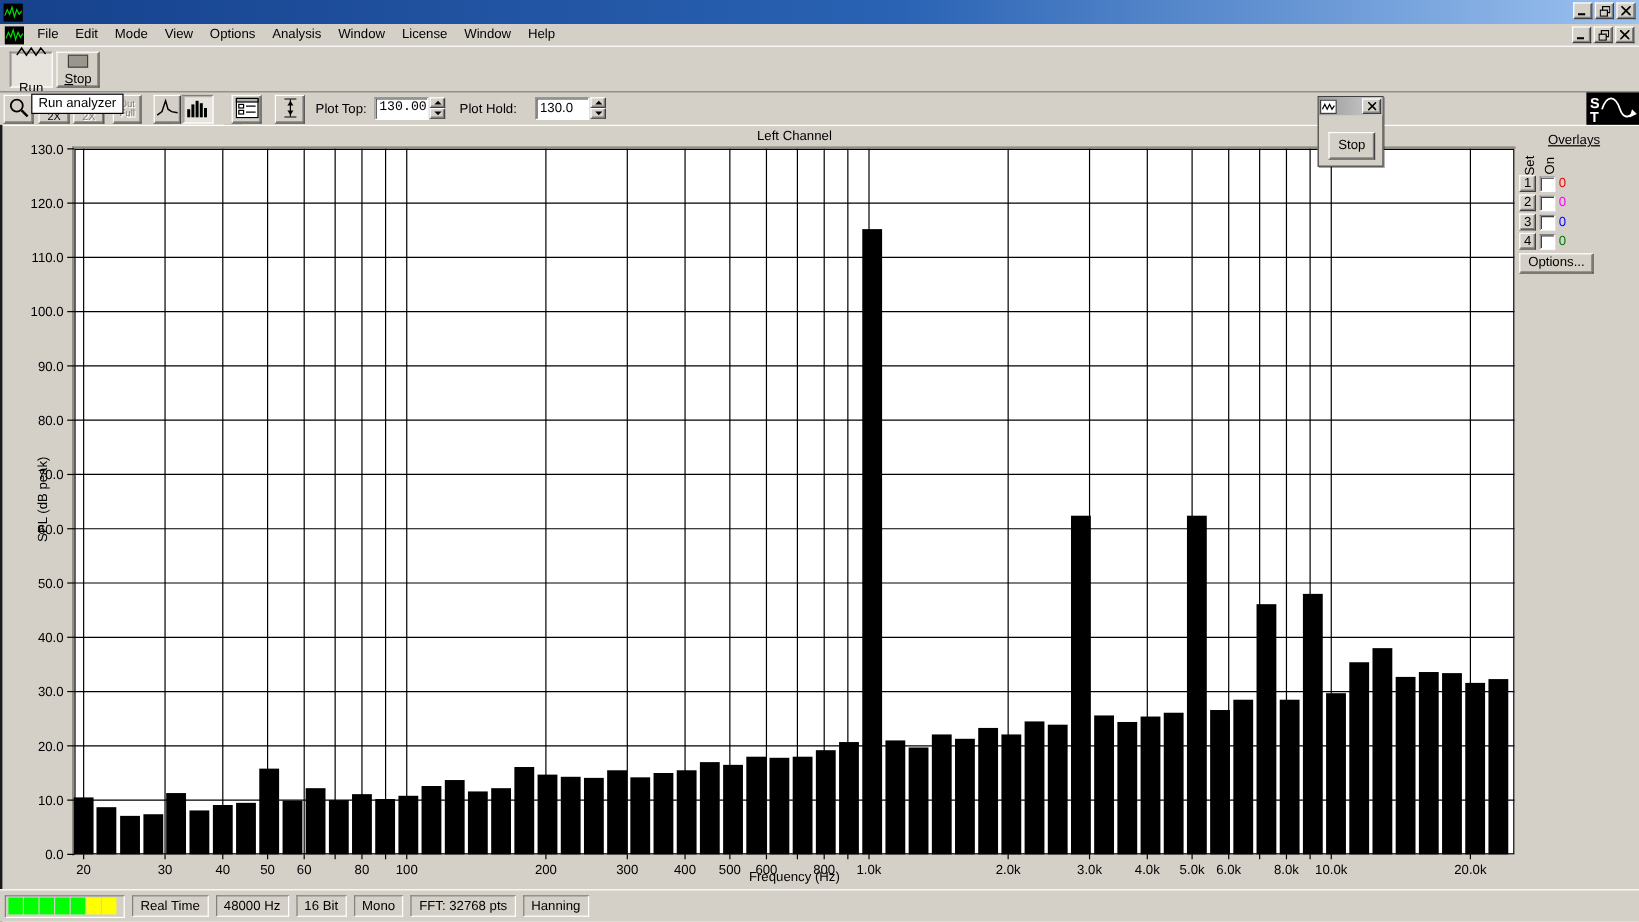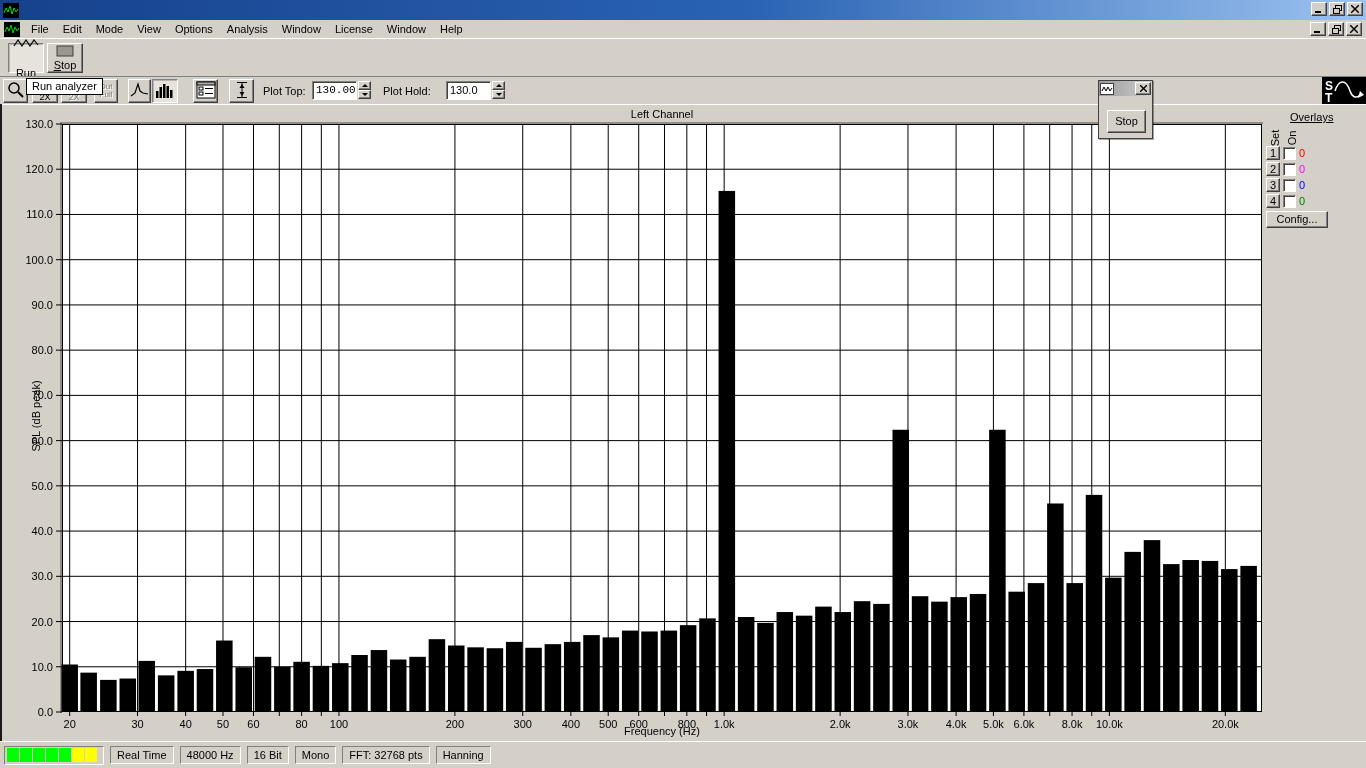--- a/index.html
+++ b/index.html
@@ -499,21 +499,21 @@
       <div class="ov-num-btn raised">3</div>
       <div class="checkbox"></div>
       <div style="color: rgb(0, 0, 255);">0</div>
     </div>
     <div class="ov-row" style="left: 1266px; top: 194px;">
       <div class="ov-num-btn raised">4</div>
       <div class="checkbox"></div>
       <div style="color: rgb(0, 128, 0);">0</div>
     </div>
   </div>
-<div id="overlay-options-btn" class="raised">Config...</div>
+<div id="overlay-options-btn" class="raised">Options...</div>
 
 <div id="mini-win">
   <div id="mini-title">
     <div id="mini-icon">
       <svg width="12" height="10">
           <polyline points="1,7 3,3 5,7 7,3 9,7 11,4" fill="none" stroke="#000"></polyline>
         </svg>
     </div>
     <div id="mini-close" class="raised">
       <svg width="7" height="7">

